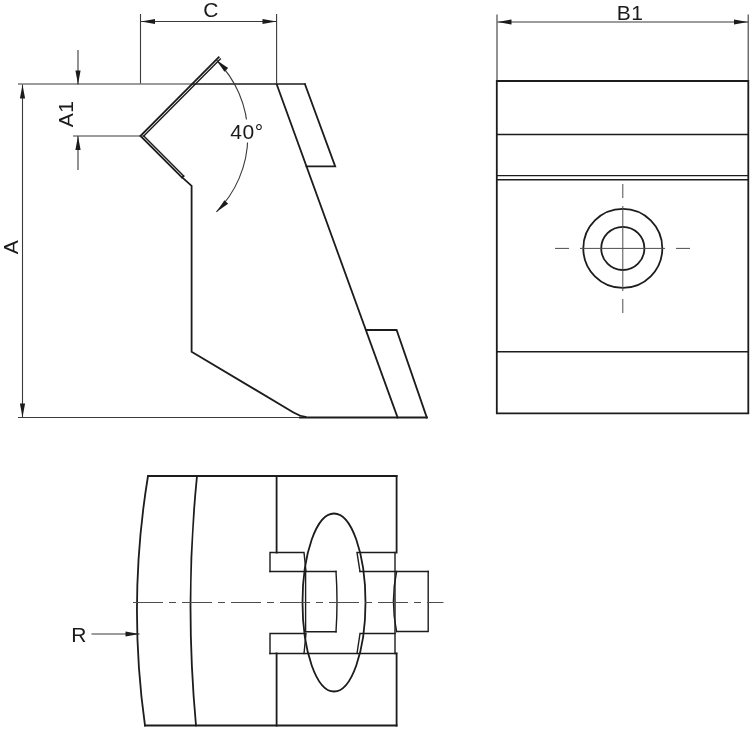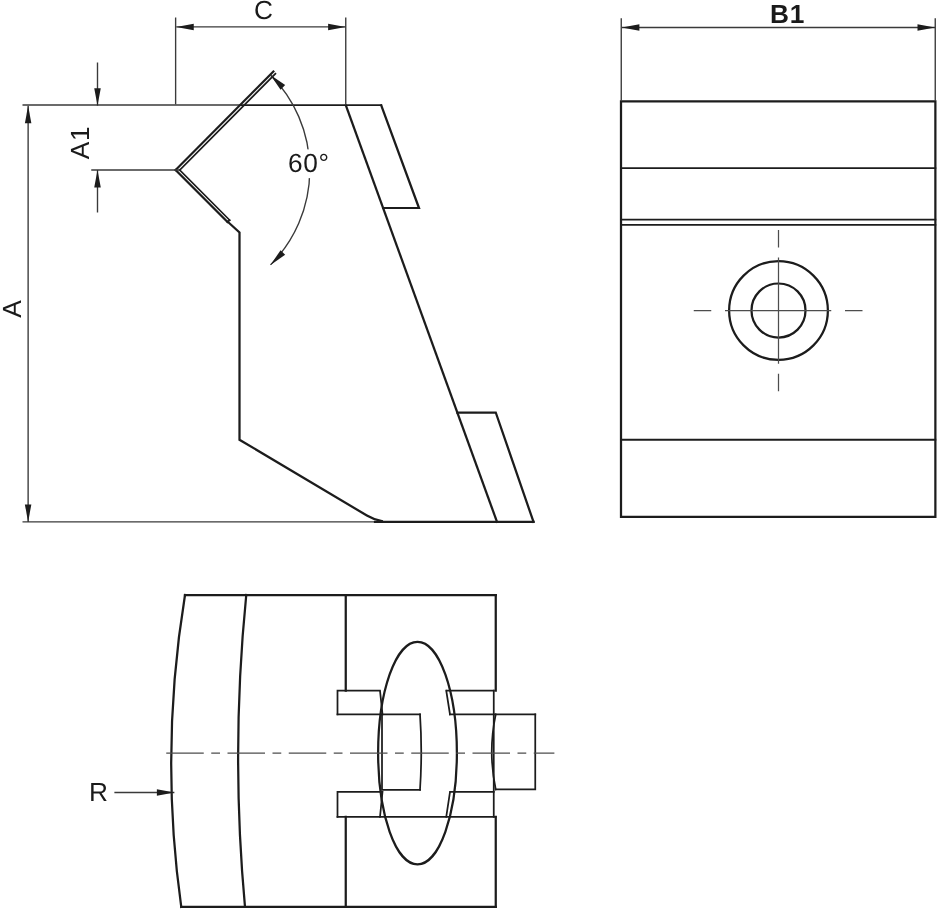--- a/index.html
+++ b/index.html
@@ -120,19 +120,19 @@
       <path class="cl" d="M133,602.5 H443.5" stroke-dasharray="30 6 7 6"></path>
     </g>
 
     <g>
       <path class="dim" d="M91.5,634 H139.5"></path>
       <path class="ah" d="M0,0 L-14,-2.6 L-14,2.6 Z" transform="translate(139.5,634)"></path>
     </g>
   </svg>
 
   <div class="lbl" style="left:211px;top:9px;">C</div>
-  <div class="lbl" style="left:630px;top:12px;font-weight:bold;">B1</div>
+  <div class="lbl" style="left:630px;top:12px;">B1</div>
   <div class="lbl vert" style="left:10px;top:247px;">A</div>
   <div class="lbl vert" style="left:65px;top:114px;">A1</div>
-  <div class="lbl masked" style="left:247px;top:131px;">60°</div>
+  <div class="lbl masked" style="left:247px;top:131px;">40°</div>
   <div class="lbl" style="left:79px;top:634px;">R</div>
 
 </div>
 
 </body></html>

